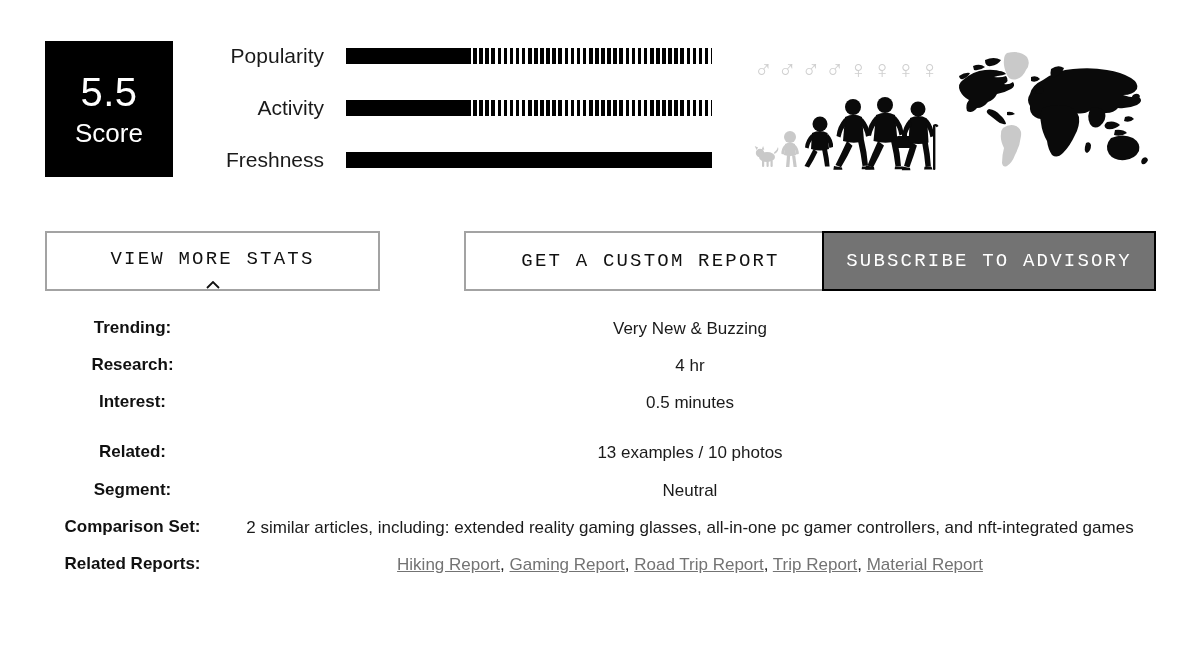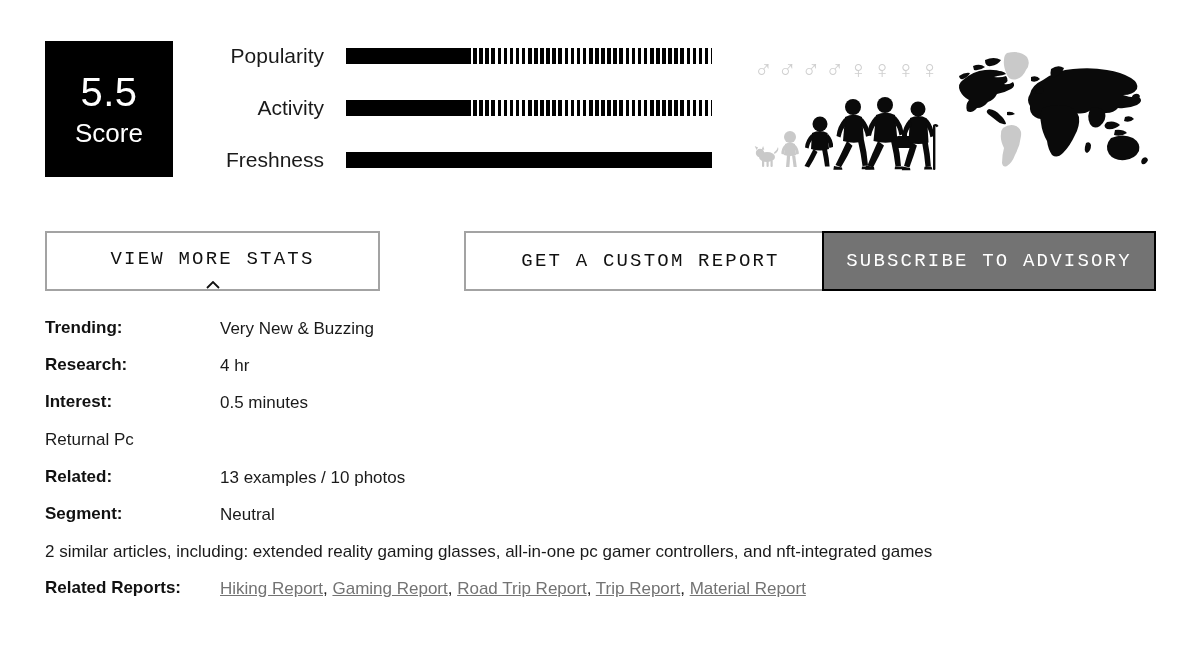--- a/index.html
+++ b/index.html
@@ -177,20 +177,21 @@
     color: #ffffff;
     border-color: #000000;
   }
 
   
   .details {
     position: absolute;
     left: 45px;
     top: 317px;
     width: 1115px;
+    text-align: center;
   }
   .detail-row {
     display: flex;
     align-items: flex-start;
     margin-bottom: 13px;
   }
   .detail-label {
     width: 175px;
     flex: 0 0 175px;
     font-size: 17px;
@@ -407,34 +408,34 @@
     <div class="detail-label">Research:</div>
     <div class="detail-value">4 hr</div>
   </div>
 
   <div class="detail-row">
     <div class="detail-label">Interest:</div>
     <div class="detail-value">0.5 minutes</div>
   </div>
 
   <div class="detail-row">
-    <div class="detail-value">Returnal Pc</div>
   </div>
 
   <div class="detail-row">
     <div class="detail-label">Related:</div>
     <div class="detail-value">13 examples / 10 photos</div>
   </div>
 
   <div class="detail-row">
     <div class="detail-label">Segment:</div>
     <div class="detail-value">Neutral</div>
   </div>
 
   <div class="detail-row">
+    <div class="detail-label">Comparison Set:</div>
     <div class="detail-value">2 similar articles, including: extended reality gaming glasses, all-in-one pc gamer controllers, and nft-integrated games</div>
   </div>
 
   <div class="detail-row">
     <div class="detail-label">Related Reports:</div>
     <div class="detail-value" id="related-reports-links"><a href="#">Hiking Report</a><span class="sep">, </span><a href="#">Gaming Report</a><span class="sep">, </span><a href="#">Road Trip Report</a><span class="sep">, </span><a href="#">Trip Report</a><span class="sep">, </span><a href="#">Material Report</a></div>
   </div>
 
 </div>
 

